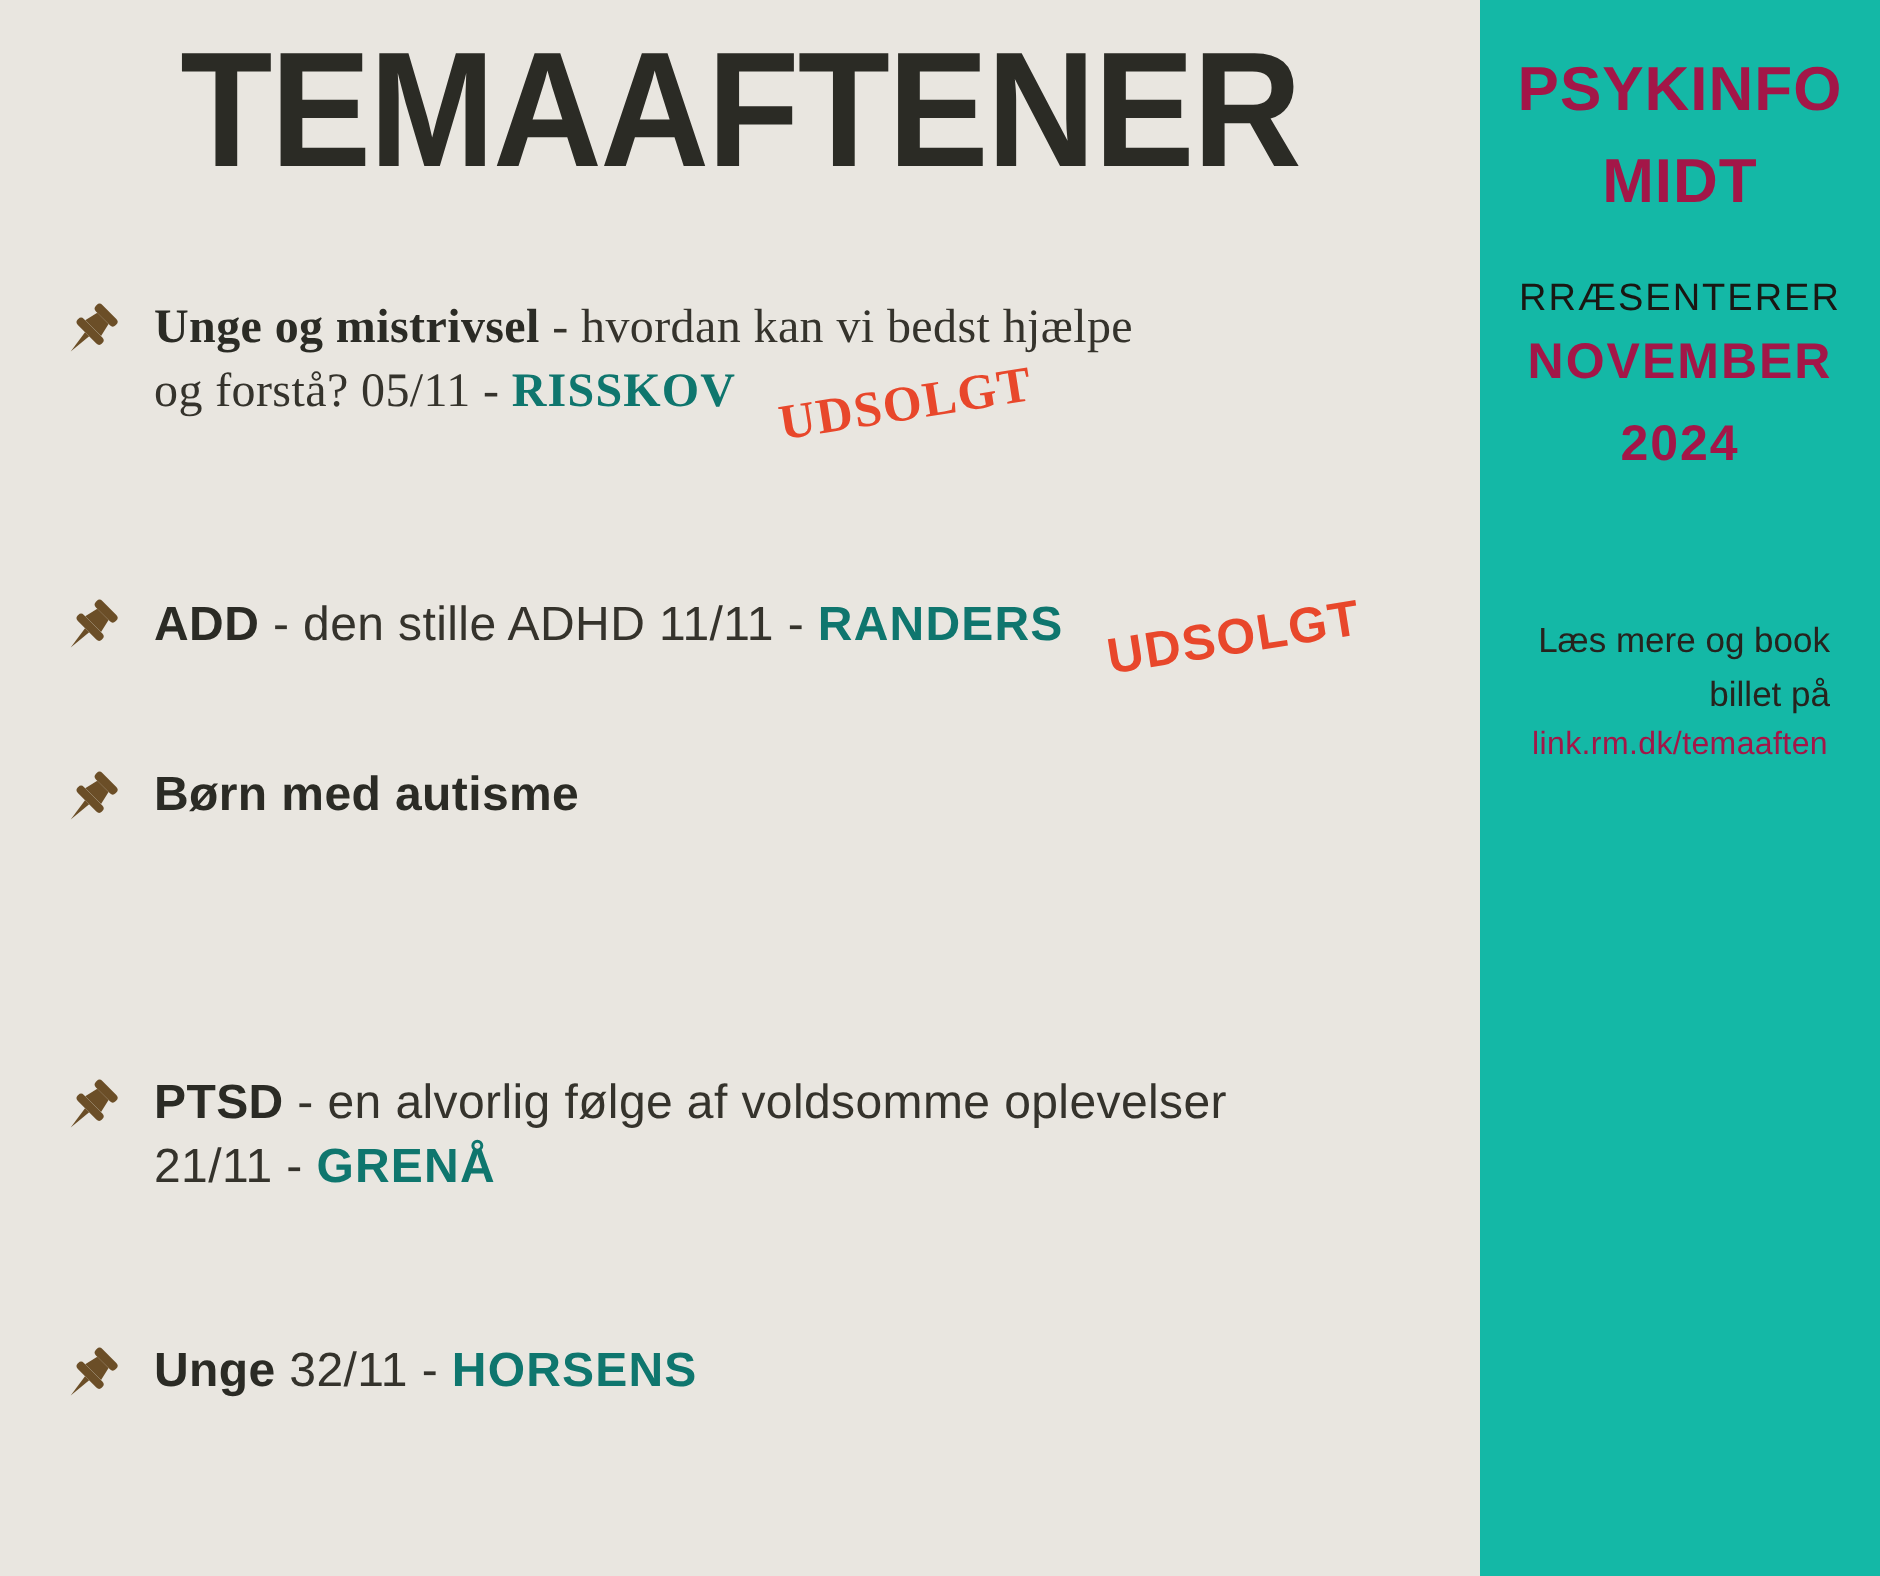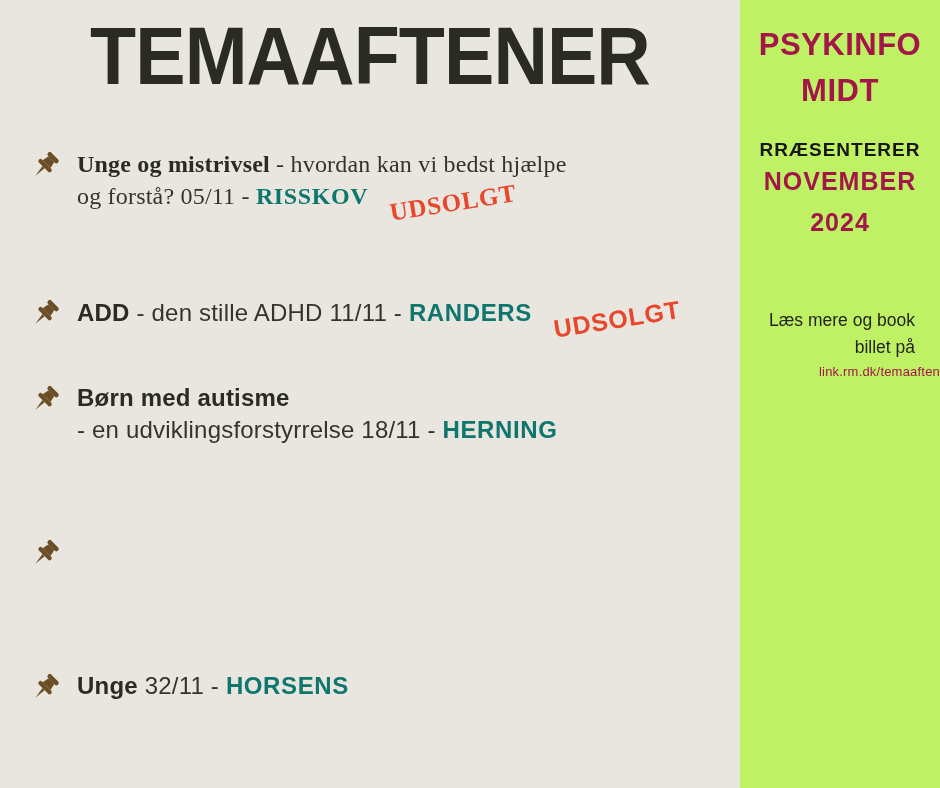--- a/index.html
+++ b/index.html
@@ -72,60 +72,59 @@
     letter-spacing: 0.8px;
     transform: rotate(-9deg) translateY(7px);
     margin-left: 20px;
   }
 
   
   .sidebar {
     position: absolute;
     left: 740px; top: 0;
     width: 200px; height: 788px;
-    background: #bef264;
+    background: #14b8a6;
     text-align: center;
   }
   .brand {
     margin-top: 22px;
     font-size: 31px;
     line-height: 46px;
     font-weight: 700;
     letter-spacing: 0.5px;
     color: #a31648;
   }
   .presents {
     margin-top: 25px;
     font-size: 19px;
-    font-weight: 700;
+    font-weight: 400;
     letter-spacing: 1px;
     color: #191713;
   }
   .month {
     font-size: 25px;
     line-height: 41px;
     font-weight: 700;
     letter-spacing: 1px;
     color: #a31648;
   }
   .more-info {
     margin: 64px auto 0;
     max-width: 150px;
     font-size: 17.5px;
     line-height: 27px;
     color: #26231e;
     text-align: right;
   }
   .booking-link {
     margin-top: 3px;
-    font-size: 13px;
+    font-size: 16px;
     font-weight: 500;
     letter-spacing: 0.2px;
     color: #a31648;
-    text-align: right;
   }
 </style>
 </head>
 <body>
 
 <div class="poster">
 
   <div class="main-panel">
 
     <h1 class="page-title">TEMAAFTENER</h1>
@@ -169,36 +168,37 @@
           <g fill="#6b4e27" transform="rotate(45 12 11)">
             <rect x="6.8" y="1.8" width="10.4" height="3.4" rx="1.5"></rect>
             <path d="M9 5.2 L15 5.2 L16.2 10.4 L7.8 10.4 Z"></path>
             <rect x="5.6" y="10.4" width="12.8" height="3.2" rx="1.5"></rect>
             <path d="M10.9 13.6 L13.1 13.6 L12.2 22.5 Z"></path>
           </g>
         </svg>
       </span>
       <div class="event-text">
         <div class="line"><span class="lead">Børn med autisme</span></div>
-        <div class="line"><span>- en udviklingsforstyrrelse 18/11 - </span><span class="loc">HERNING</span></div>
       </div>
     </div>
 
     <div class="event event-4">
       <span class="pin">
         <svg viewBox="0 0 24 24" width="32" height="34">
           <g fill="#6b4e27" transform="rotate(45 12 11)">
             <rect x="6.8" y="1.8" width="10.4" height="3.4" rx="1.5"></rect>
             <path d="M9 5.2 L15 5.2 L16.2 10.4 L7.8 10.4 Z"></path>
             <rect x="5.6" y="10.4" width="12.8" height="3.2" rx="1.5"></rect>
             <path d="M10.9 13.6 L13.1 13.6 L12.2 22.5 Z"></path>
           </g>
         </svg>
       </span>
       <div class="event-text">
+        <div class="line"><span class="lead">PTSD</span><span> - en alvorlig følge af voldsomme oplevelser</span></div>
+        <div class="line"><span>21/11 - </span><span class="loc">GRENÅ</span></div>
       </div>
     </div>
 
     <div class="event event-5">
       <span class="pin">
         <svg viewBox="0 0 24 24" width="32" height="34">
           <g fill="#6b4e27" transform="rotate(45 12 11)">
             <rect x="6.8" y="1.8" width="10.4" height="3.4" rx="1.5"></rect>
             <path d="M9 5.2 L15 5.2 L16.2 10.4 L7.8 10.4 Z"></path>
             <rect x="5.6" y="10.4" width="12.8" height="3.2" rx="1.5"></rect>

